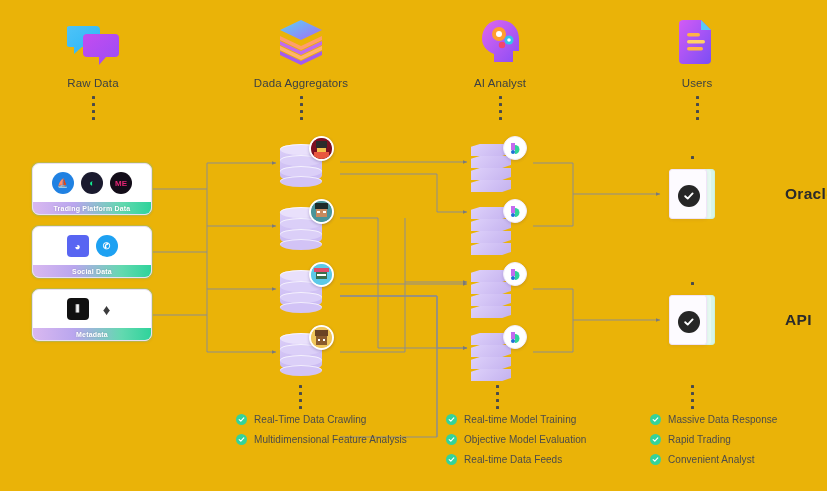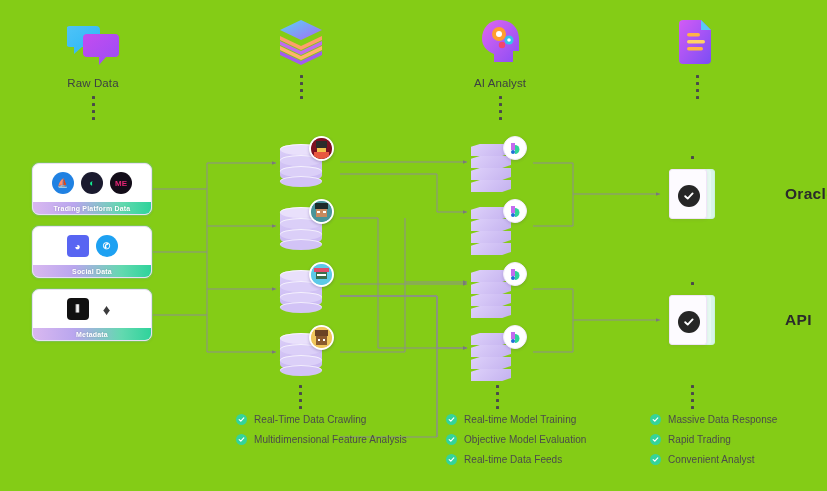--- a/index.html
+++ b/index.html
@@ -2,21 +2,21 @@
 <html><head>
 <meta charset="utf-8">
 <style>
   * { box-sizing: border-box; margin: 0; padding: 0; }
   html, body {
     width: 827px; height: 491px;
     background: #ffffff;
     font-family: "Liberation Sans", sans-serif;
     overflow: hidden;
   }
-  #stage { position: relative; width: 827px; height: 491px; background: #84cc16; }
+  #stage { position: relative; width: 827px; height: 491px; background: #eab308; }
 
   
   .col-head { position: absolute; text-align: center; width: 160px; }
   .col-head .glyph { height: 54px; display: flex; align-items: flex-end; justify-content: center; }
   .col-head .ctitle {
     margin-top: 9px; font-size: 11.5px; color: #3c4043; letter-spacing: .1px;
     white-space: nowrap;
   }
   .vdots { margin: 7px auto 0; width: 3px; }
   .vdots i { display: block; width: 3px; height: 3px; background: #ararar; }
@@ -186,20 +186,21 @@
               <stop offset="1" stop-color="#a56bf5"></stop>
           </linearGradient>
         </defs>
         <path d="M23 2 L44 12 L23 22 L2 12 Z" fill="url(#gC)"></path>
         <path d="M2 18 L23 28 L44 18 L44 22 L23 32 L2 22 Z" fill="#ff9e6d"></path>
         <path d="M2 23 L23 33 L44 23 L44 27 L23 37 L2 27 Z" fill="#c06bf0"></path>
         <path d="M2 28 L23 38 L44 28 L44 32 L23 42 L2 32 Z" fill="#ffb36b"></path>
         <path d="M2 33 L23 43 L44 33 L44 37 L23 47 L2 37 Z" fill="#a35bf0"></path>
       </svg>
     </div>
+    <div class="ctitle">Dada Aggregators</div>
     <div class="vdots">
         <i></i>
         <i></i>
         <i></i>
         <i></i>
       </div>
   </div>
 
   <div class="col-head" style="left:420px; top:14px;">
     <div class="glyph">
@@ -236,20 +237,21 @@
               <stop offset="1" stop-color="#7b4ef5"></stop>
           </linearGradient>
         </defs>
         <path d="M6 2 h18 l10 10 v30 a4 4 0 0 1 -4 4 h-24 a4 4 0 0 1 -4 -4 v-36 a4 4 0 0 1 4 -4 z" fill="url(#gE)"></path>
         <path d="M24 2 l10 10 h-10 z" fill="#5ac8f5"></path>
         <rect x="10" y="15" width="13" height="3.4" rx="1.7" fill="#ffb347"></rect>
         <rect x="10" y="22" width="18" height="3.4" rx="1.7" fill="#ffd166"></rect>
         <rect x="10" y="29" width="16" height="3.4" rx="1.7" fill="#ffb347"></rect>
       </svg>
     </div>
+    <div class="ctitle">Users</div>
     <div class="vdots">
         <i></i>
         <i></i>
         <i></i>
         <i></i>
       </div>
   </div>
 
   <div class="src-box" style="top:163px;">
     <div class="src-icons">

